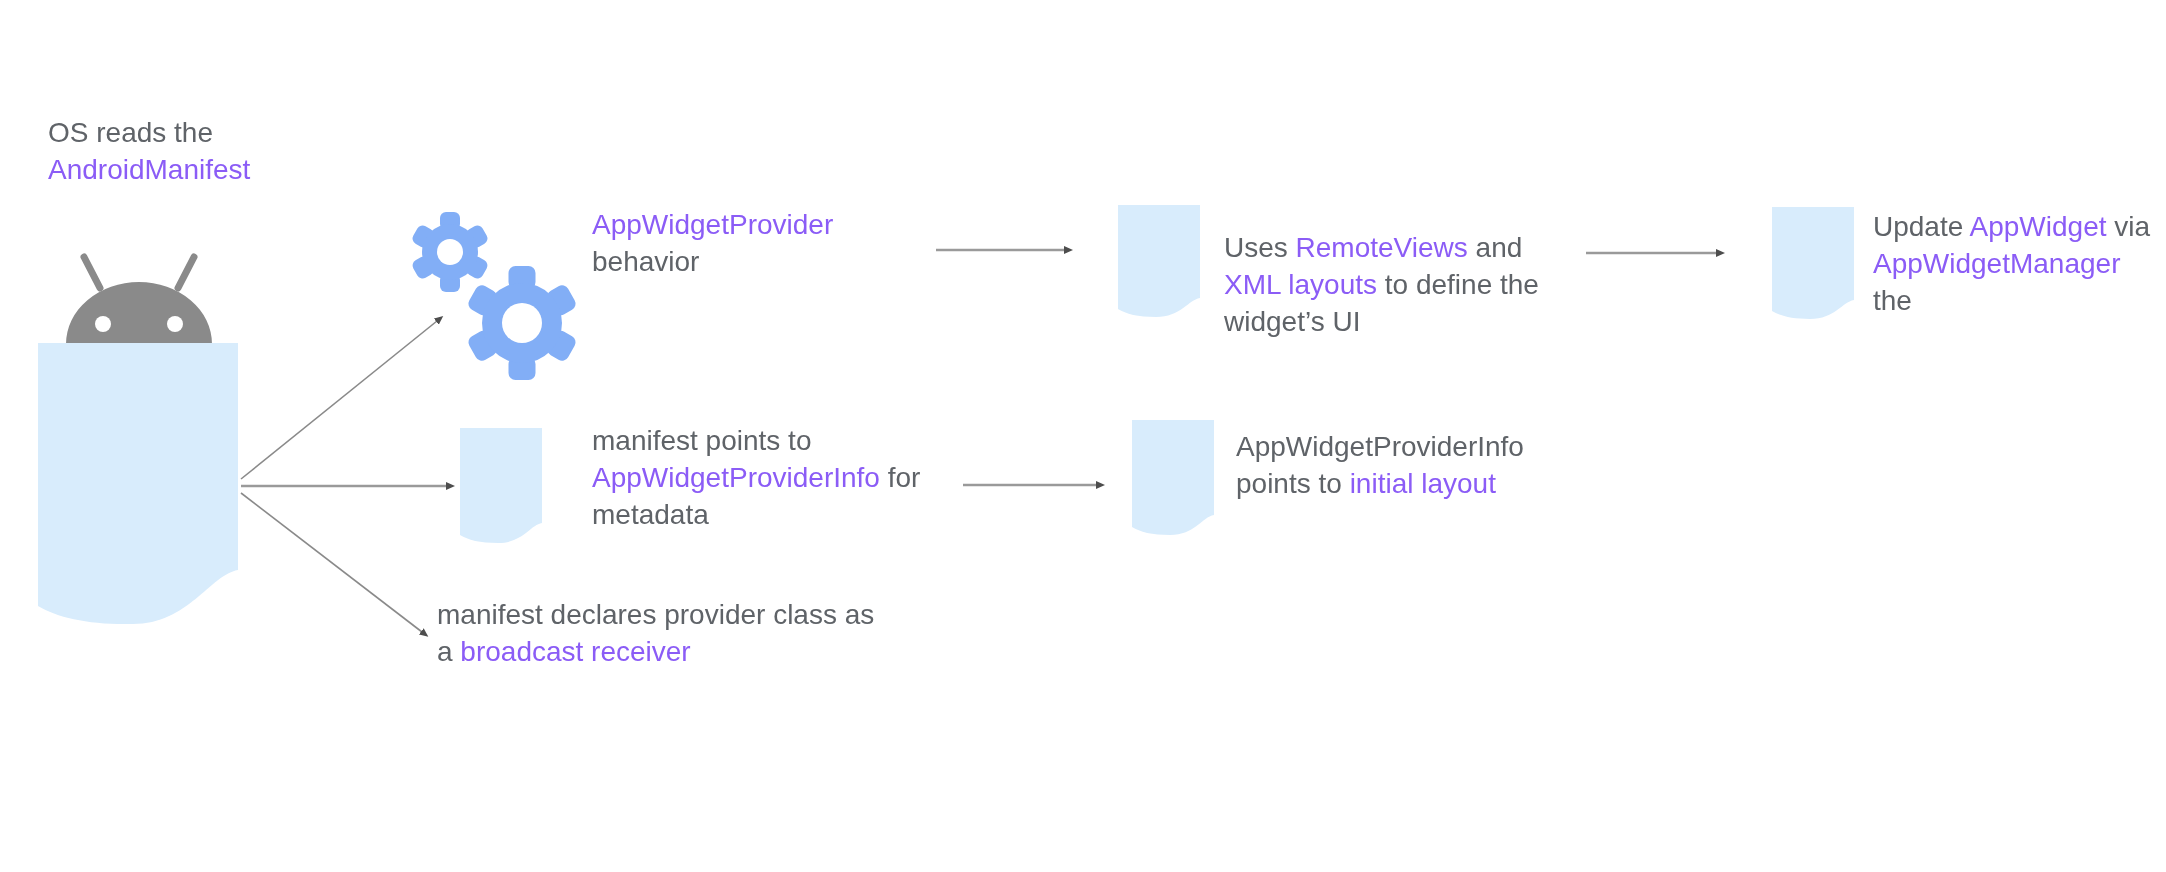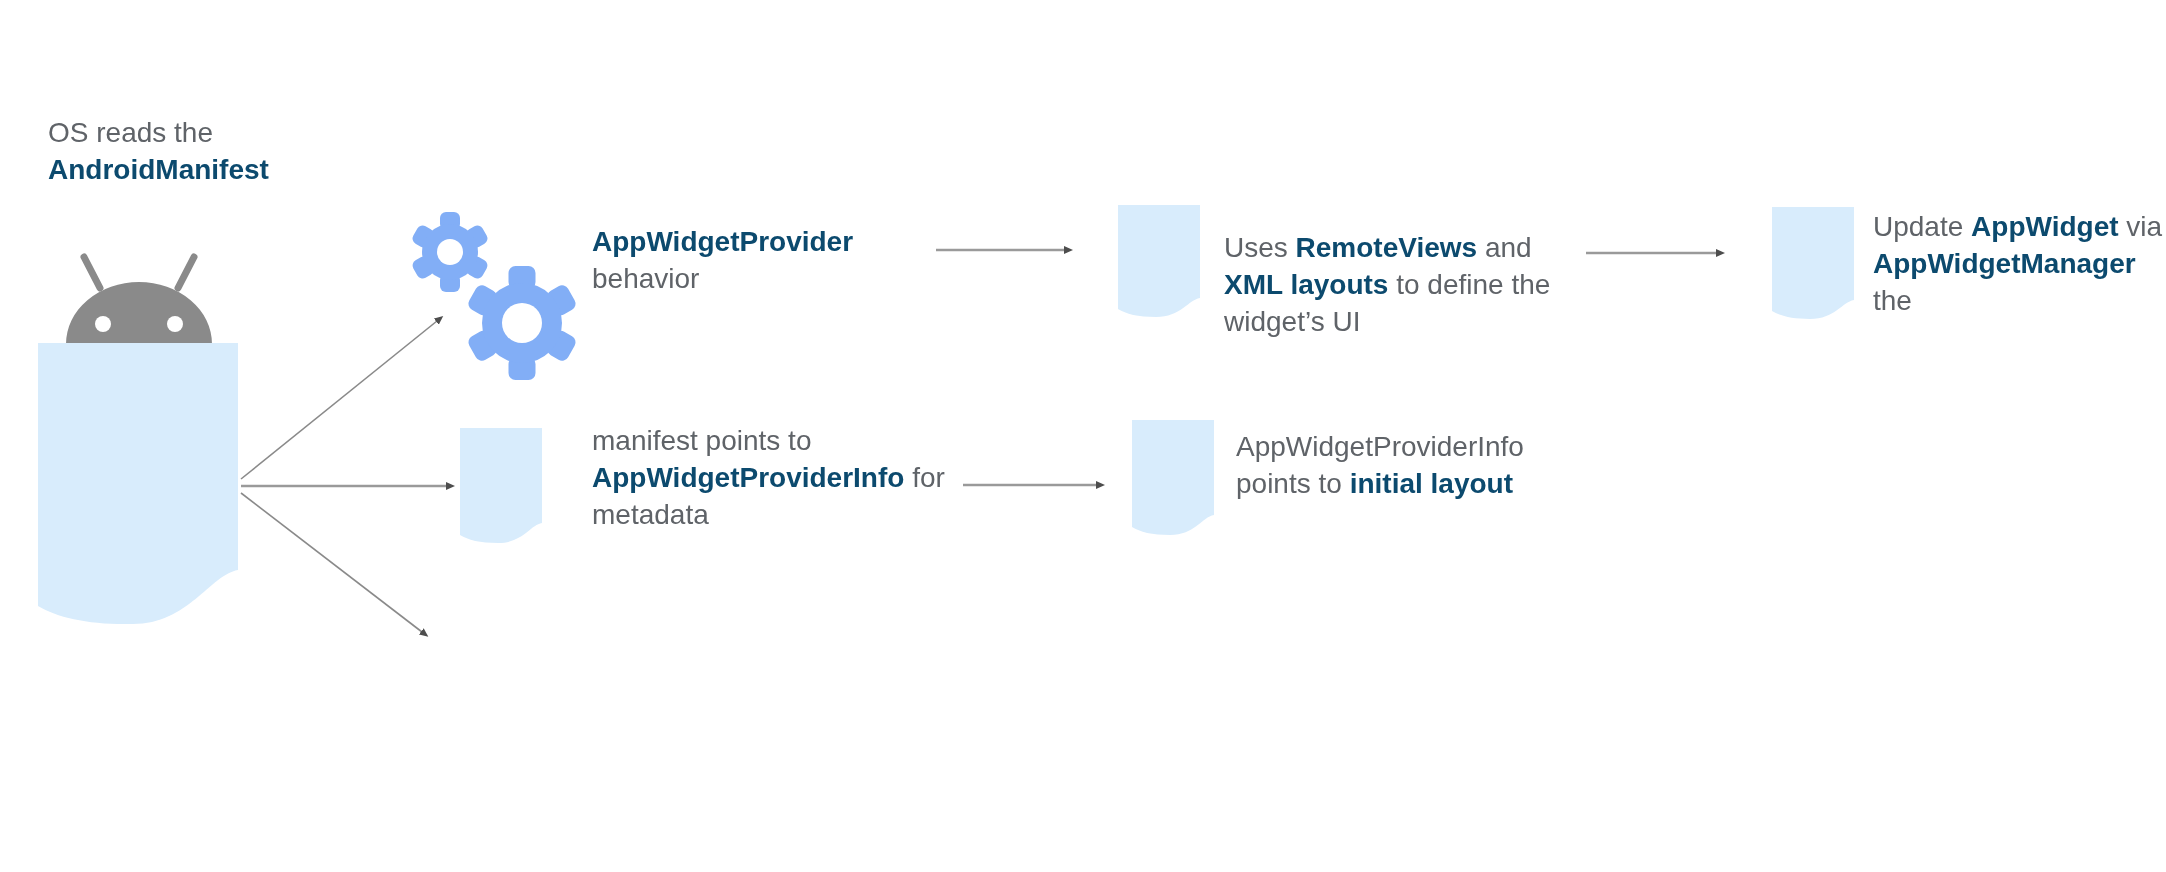--- a/index.html
+++ b/index.html
@@ -3,21 +3,21 @@
 <meta charset="utf-8">
 <style>
   html,body{margin:0;padding:0;background:#ffffff;}
   .canvas{
     position:relative;width:2166px;height:872px;background:#ffffff;
     font-family:"Liberation Sans",sans-serif;overflow:hidden;
   }
   .label{position:absolute;font-size:28px;line-height:37px;color:#5f6368;white-space:nowrap;}
   .label .tl{display:block;}
   .g{color:#5f6368;font-weight:400;}
-  .b{color:#0c4a6e;font-weight:700;}
+  .b{color:#8b5cf6;font-weight:400;}
   .abs{position:absolute;}
   svg{display:block;overflow:visible;}
 </style>
 </head>
 <body>
 
 <div class="canvas">
 
   <svg class="abs" style="left:0;top:0;" width="2166" height="872" viewBox="0 0 2166 872">
     <defs>
@@ -72,21 +72,21 @@
         <rect x="-13.5" y="-57" width="27" height="23" rx="7" transform="rotate(120)"></rect>
         <rect x="-13.5" y="-57" width="27" height="23" rx="7" transform="rotate(180)"></rect>
         <rect x="-13.5" y="-57" width="27" height="23" rx="7" transform="rotate(240)"></rect>
         <rect x="-13.5" y="-57" width="27" height="23" rx="7" transform="rotate(300)"></rect>
       </g>
       <circle r="40"></circle>
       <circle r="20" fill="#ffffff"></circle>
     </g>
   </svg>
 
-  <div class="label" style="left:592px;top:223px;">
+  <div class="label" style="left:592px;top:206px;">
     <span class="tl"><span class="b">AppWidgetProvider</span></span>
     <span class="tl"><span class="g">behavior</span></span>
   </div>
 
   <svg class="abs" style="left:1118px;top:205px;" width="82" height="115" viewBox="0 0 82 115">
     <path d="M0 0 H82 V93 C70 95 63 112 38 112 C20 112 8 109 0 104 Z" fill="#d8ecfc"></path>
   </svg>
 
   <div class="label" style="left:1224px;top:205px;margin-top:24px;">
     <span class="tl">
@@ -126,14 +126,20 @@
     <path d="M0 0 H82 V95 C70 97 63 115 38 115 C20 115 8 112 0 107 Z" fill="#d8ecfc"></path>
   </svg>
 
   <div class="label" style="left:1236px;top:428px;">
     <span class="tl"><span class="g">AppWidgetProviderInfo</span></span>
     <span class="tl">
       <span class="g">points to </span><span class="b">initial layout</span>
     </span>
   </div>
 
+  <div class="label" style="left:437px;top:596px;">
+    <span class="tl"><span class="g">manifest declares provider class as</span></span>
+    <span class="tl">
+      <span class="g">a </span><span class="b">broadcast receiver</span>
+    </span>
+  </div>
 
 </div>
 
 </body></html>

